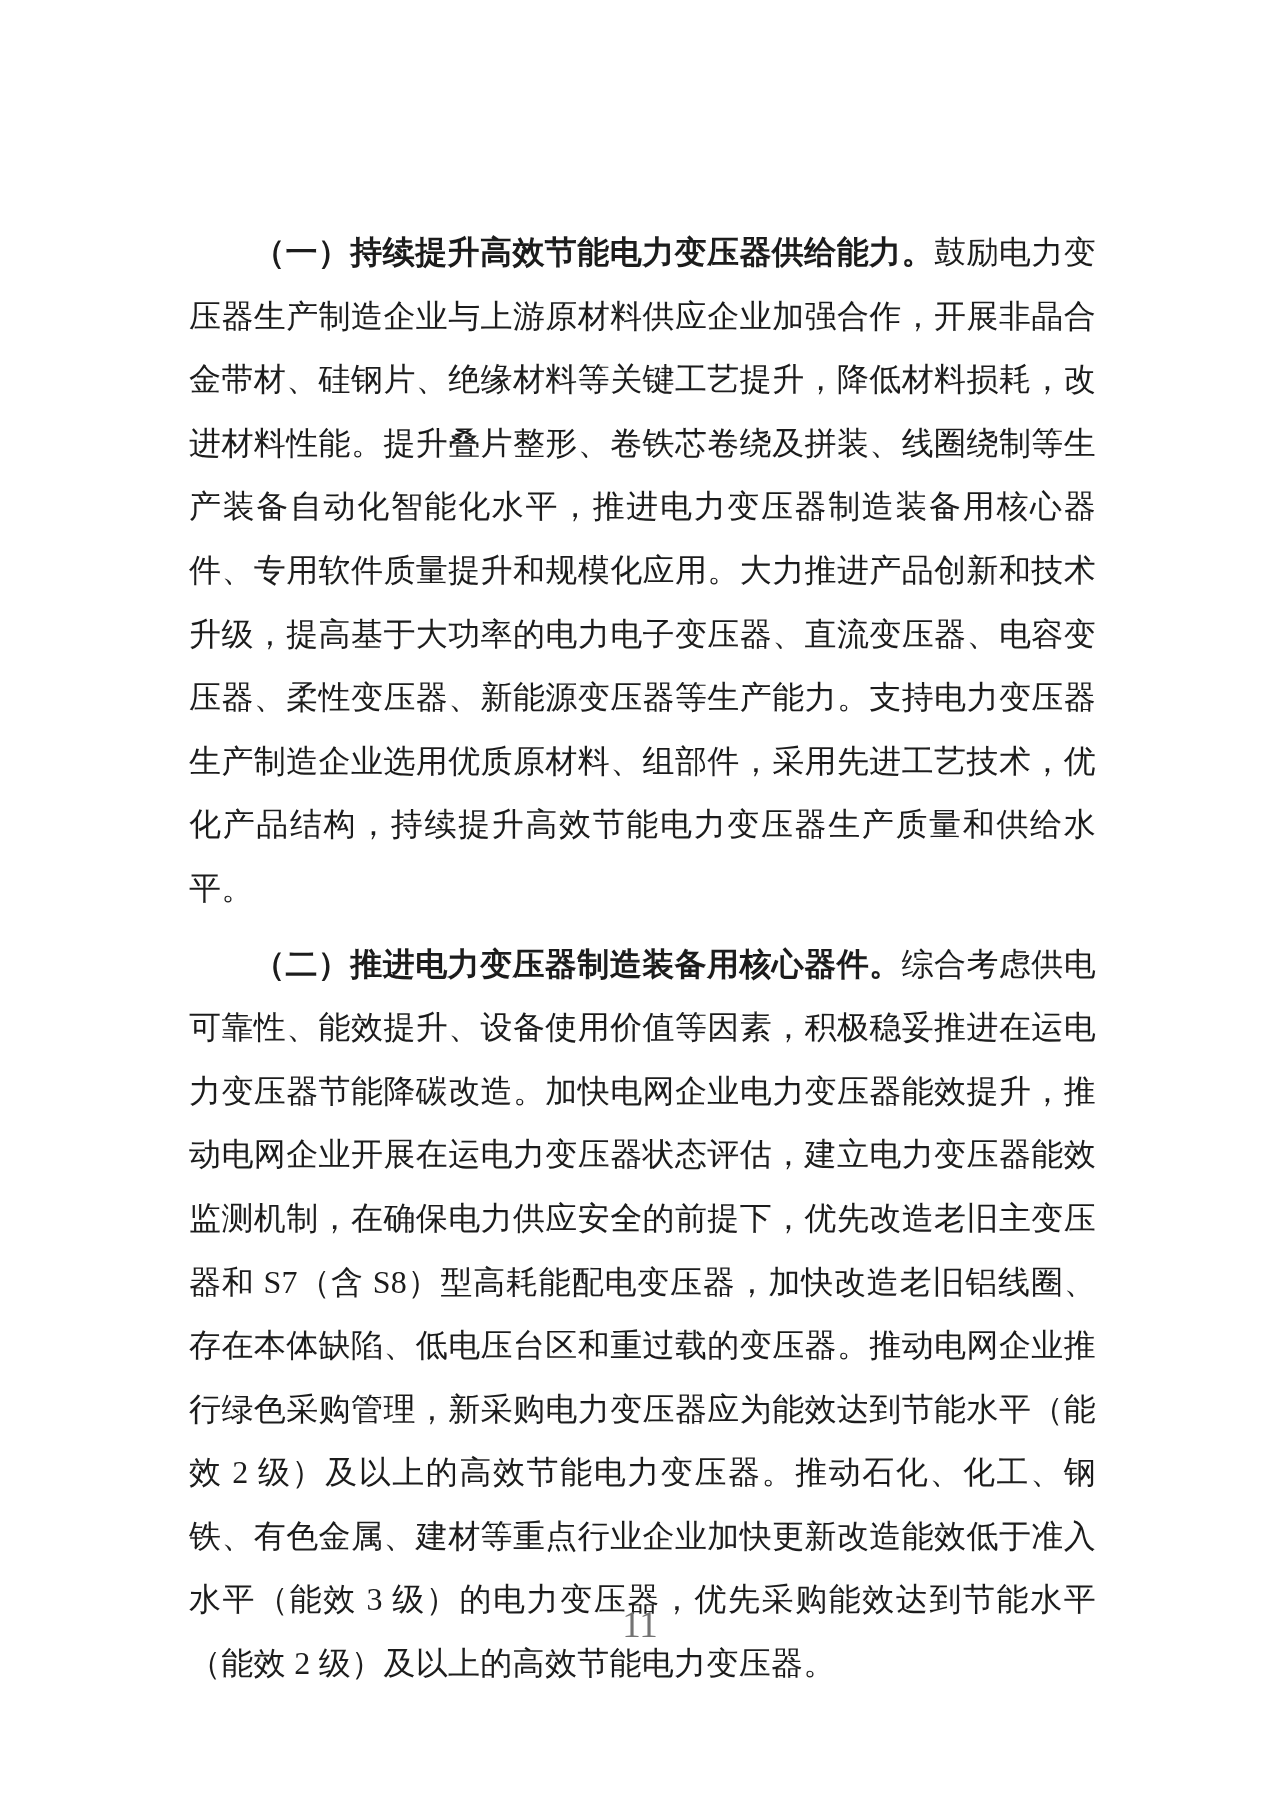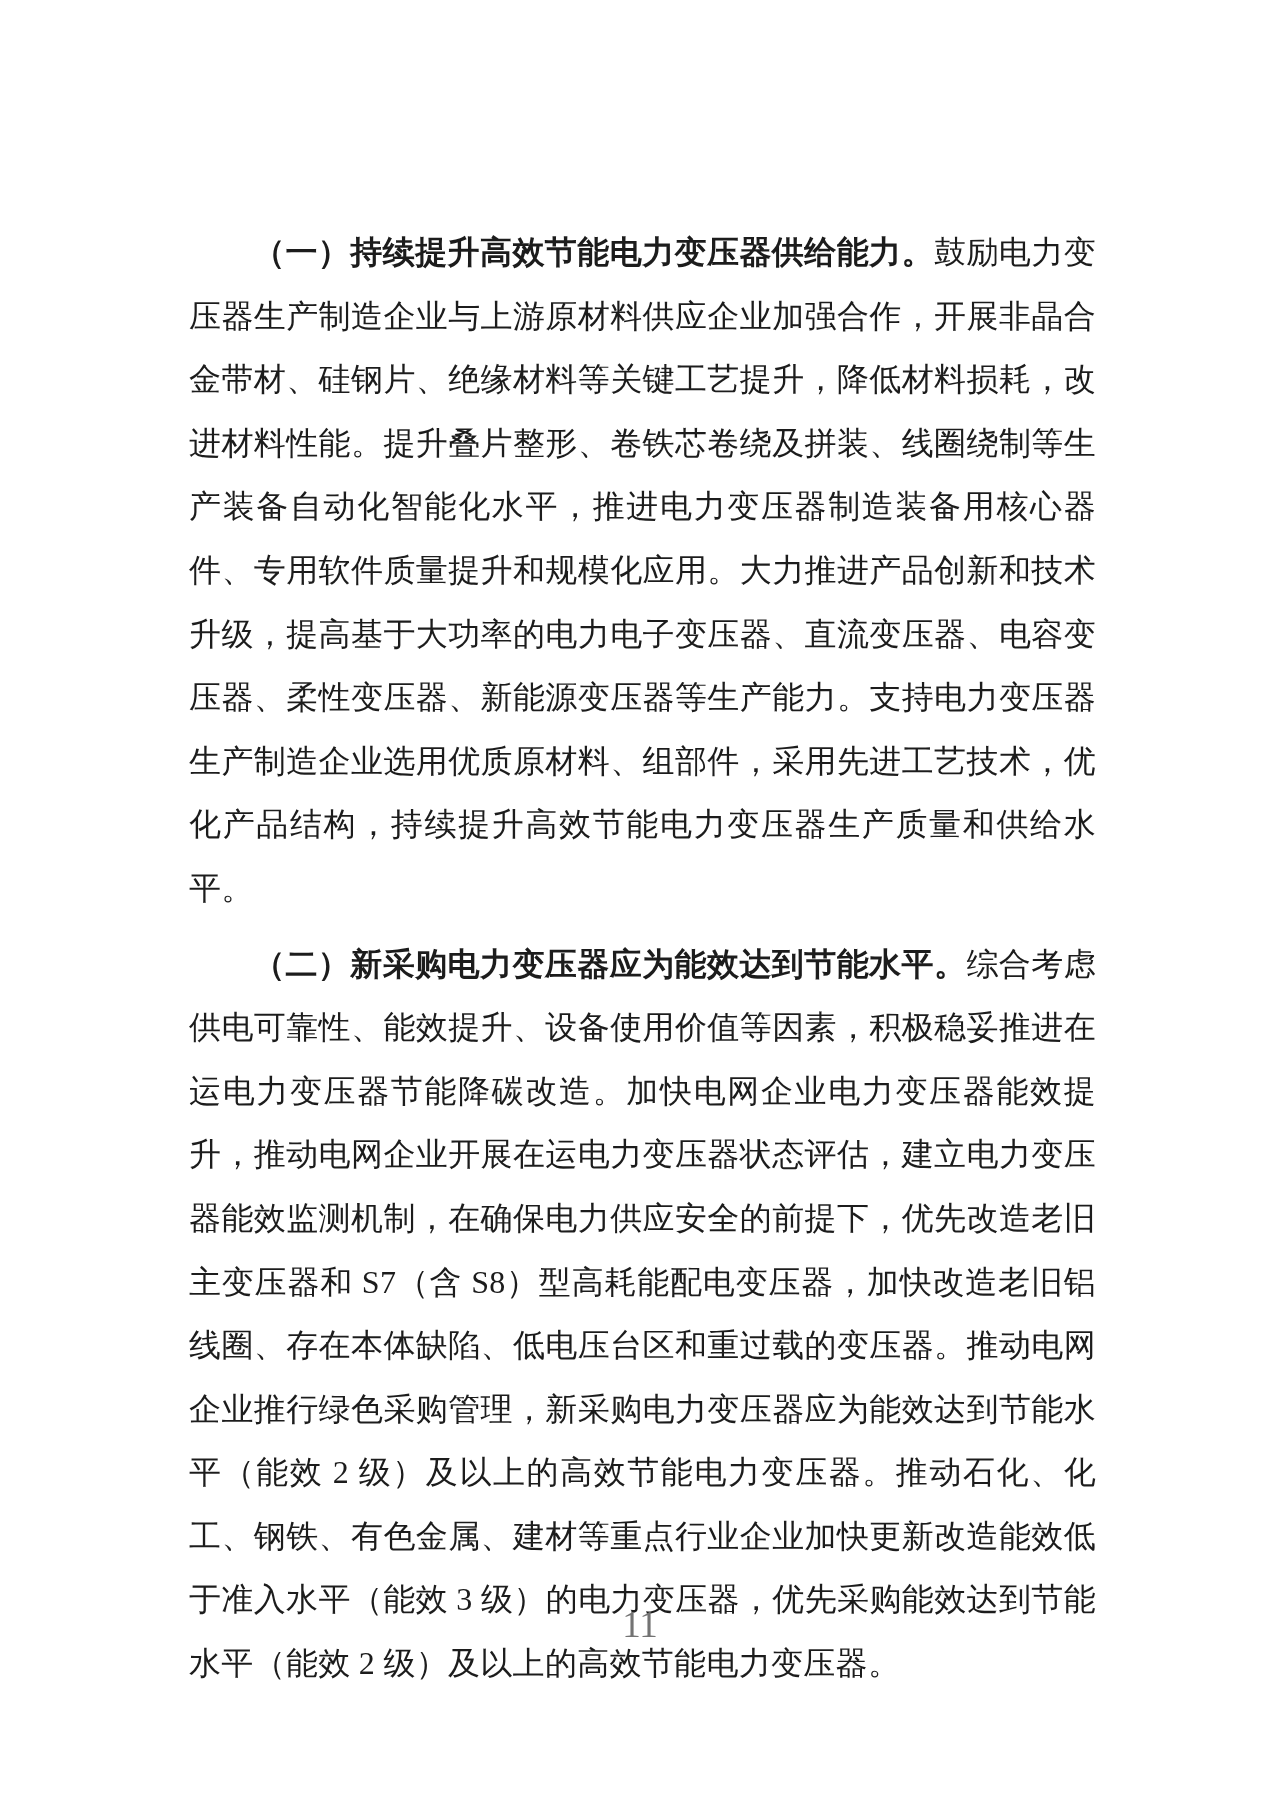--- a/index.html
+++ b/index.html
@@ -46,16 +46,16 @@
     color: #737373;
     font-family: "Liberation Serif", "DejaVu Serif", serif;
   }
 </style>
 </head>
 <body>
 
 <div class="page">
   <div class="content">
     <p><strong class="para-heading">（一）持续提升高效节能电力变压器供给能力。</strong><span>鼓励电力变压器生产制造企业与上游原材料供应企业加强合作，开展非晶合金带材、硅钢片、绝缘材料等关键工艺提升，降低材料损耗，改进材料性能。提升叠片整形、卷铁芯卷绕及拼装、线圈绕制等生产装备自动化智能化水平，推进电力变压器制造装备用核心器件、专用软件质量提升和规模化应用。大力推进产品创新和技术升级，提高基于大功率的电力电子变压器、直流变压器、电容变压器、柔性变压器、新能源变压器等生产能力。支持电力变压器生产制造企业选用优质原材料、组部件，采用先进工艺技术，优化产品结构，持续提升高效节能电力变压器生产质量和供给水平。</span></p>
-    <p><strong class="para-heading">（二）新采购电力变压器应为能效达到节能水平。</strong><span>综合考虑供电可靠性、能效提升、设备使用价值等因素，积极稳妥推进在运电力变压器节能降碳改造。加快电网企业电力变压器能效提升，推动电网企业开展在运电力变压器状态评估，建立电力变压器能效监测机制，在确保电力供应安全的前提下，优先改造老旧主变压器和 S7（含 S8）型高耗能配电变压器，加快改造老旧铝线圈、存在本体缺陷、低电压台区和重过载的变压器。推动电网企业推行绿色采购管理，新采购电力变压器应为能效达到节能水平（能效 2 级）及以上的高效节能电力变压器。推动石化、化工、钢铁、有色金属、建材等重点行业企业加快更新改造能效低于准入水平（能效 3 级）的电力变压器，优先采购能效达到节能水平（能效 2 级）及以上的高效节能电力变压器。</span></p>
+    <p><strong class="para-heading">（二）推进电力变压器制造装备用核心器件。</strong><span>综合考虑供电可靠性、能效提升、设备使用价值等因素，积极稳妥推进在运电力变压器节能降碳改造。加快电网企业电力变压器能效提升，推动电网企业开展在运电力变压器状态评估，建立电力变压器能效监测机制，在确保电力供应安全的前提下，优先改造老旧主变压器和 S7（含 S8）型高耗能配电变压器，加快改造老旧铝线圈、存在本体缺陷、低电压台区和重过载的变压器。推动电网企业推行绿色采购管理，新采购电力变压器应为能效达到节能水平（能效 2 级）及以上的高效节能电力变压器。推动石化、化工、钢铁、有色金属、建材等重点行业企业加快更新改造能效低于准入水平（能效 3 级）的电力变压器，优先采购能效达到节能水平（能效 2 级）及以上的高效节能电力变压器。</span></p>
   </div>
   <div class="page-number">11</div>
 </div>
 
 </body></html>

